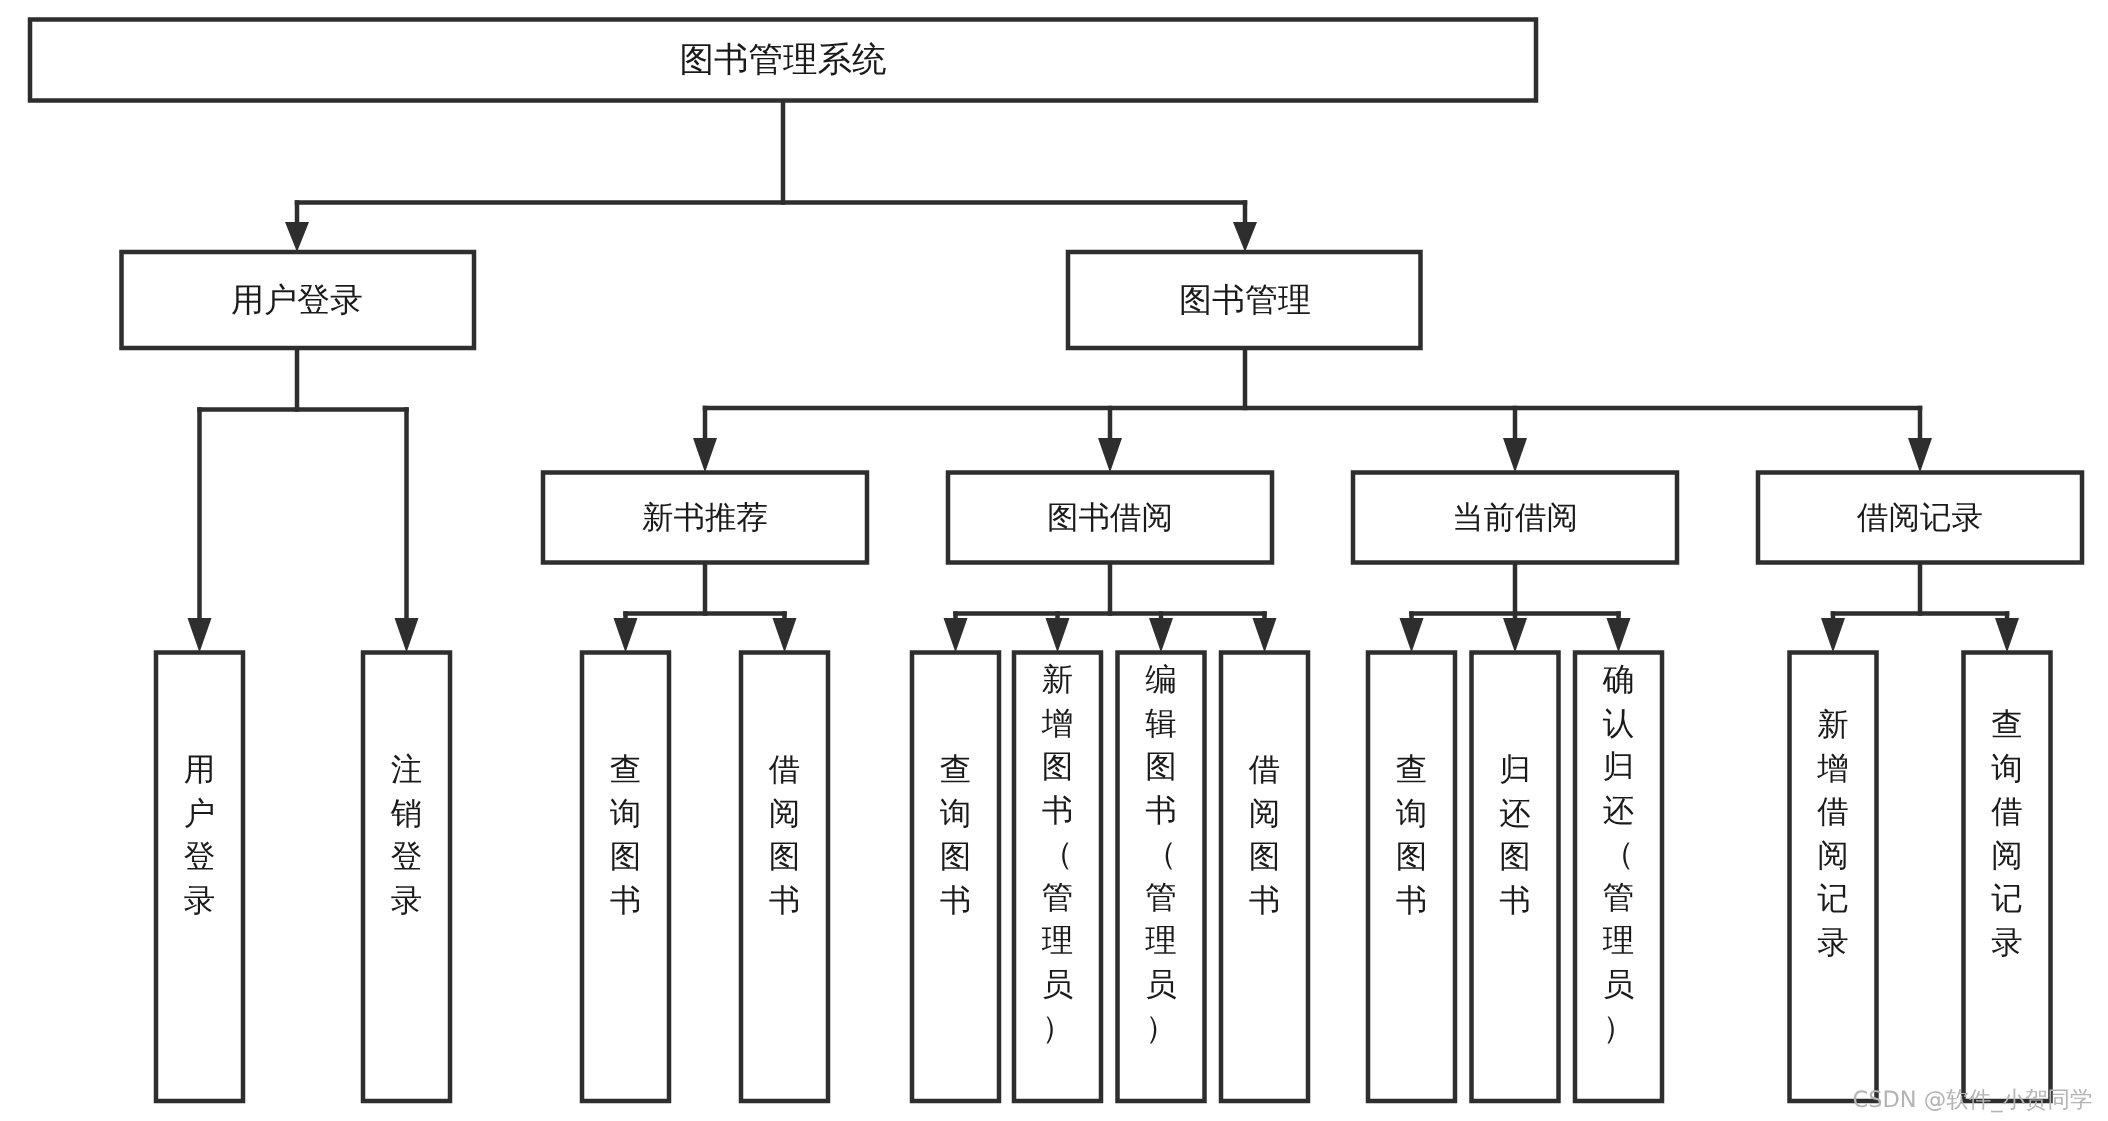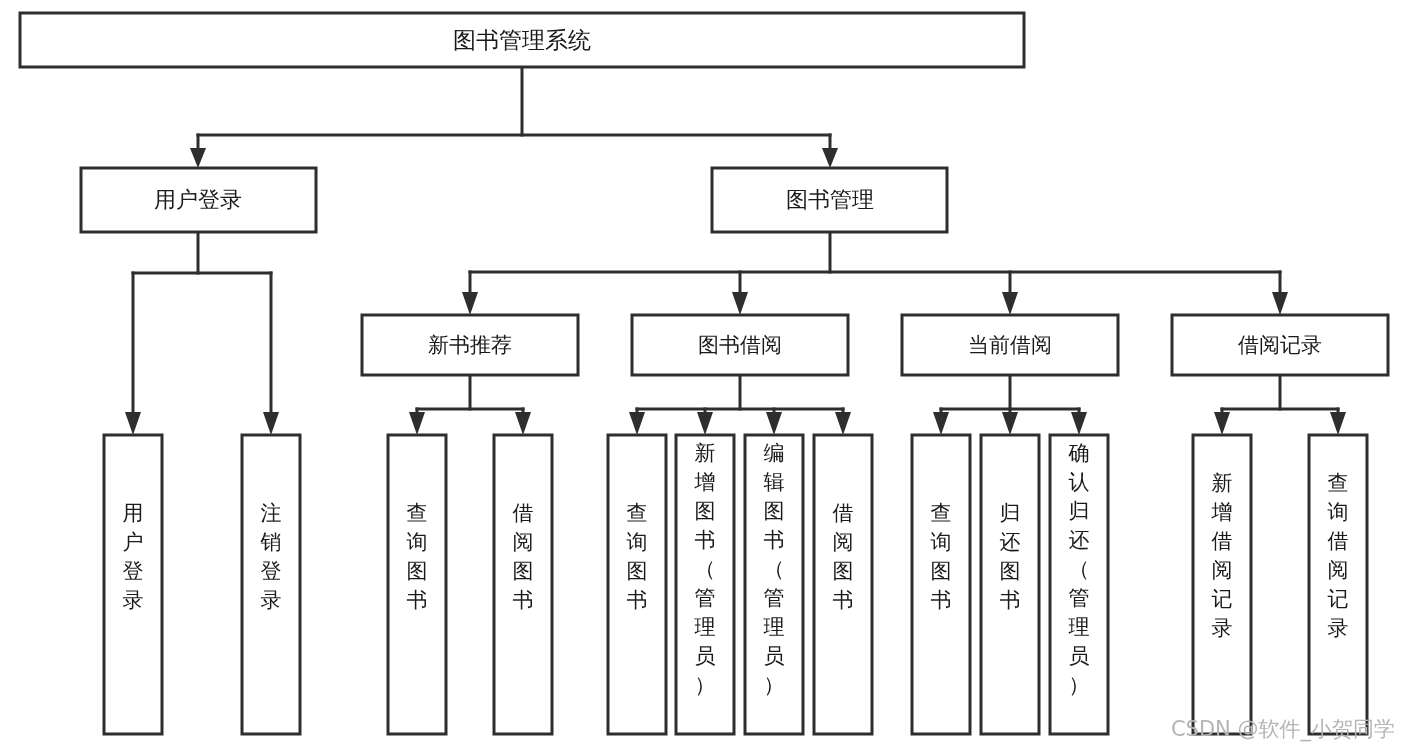--- a/index.html
+++ b/index.html
@@ -52,21 +52,21 @@
     font-family: "DejaVu Sans", "Liberation Sans", sans-serif;
     fill: #1a1a1a;
     font-size: 21px;
     text-anchor: middle;
   }
   .watermark {
     position: absolute;
     right: 10px;
     bottom: 4px;
     font-family: "DejaVu Sans", "Liberation Sans", sans-serif;
-    font-size: 21px;
+    font-size: 15px;
     color: #b4b4b4;
     white-space: nowrap;
     pointer-events: none;
   }
 </style>
 </head>
 <body>
 
 <svg id="diagram" viewBox="0 0 1405 747" xmlns="http://www.w3.org/2000/svg">
 

